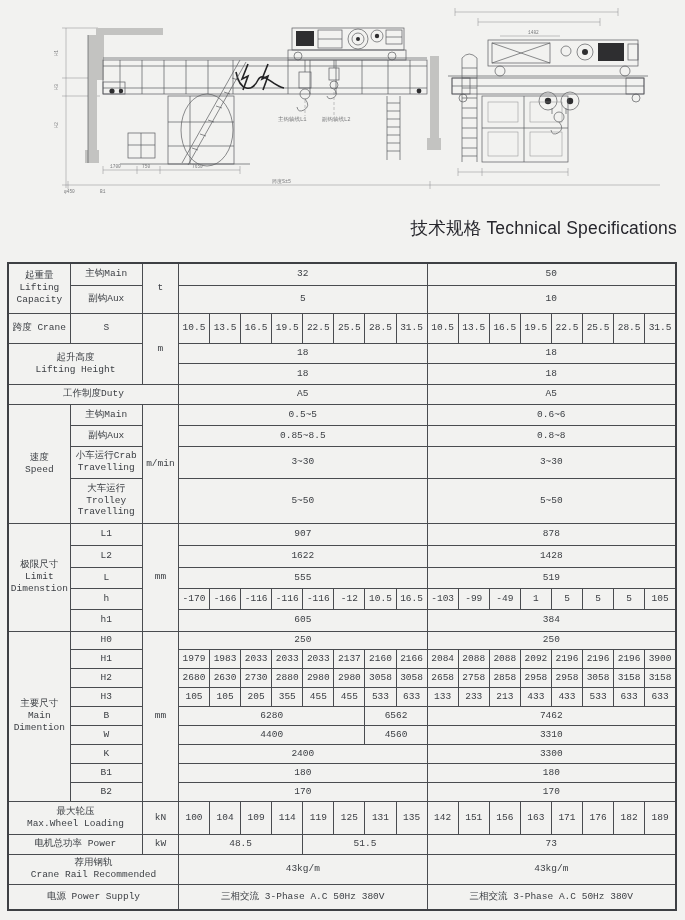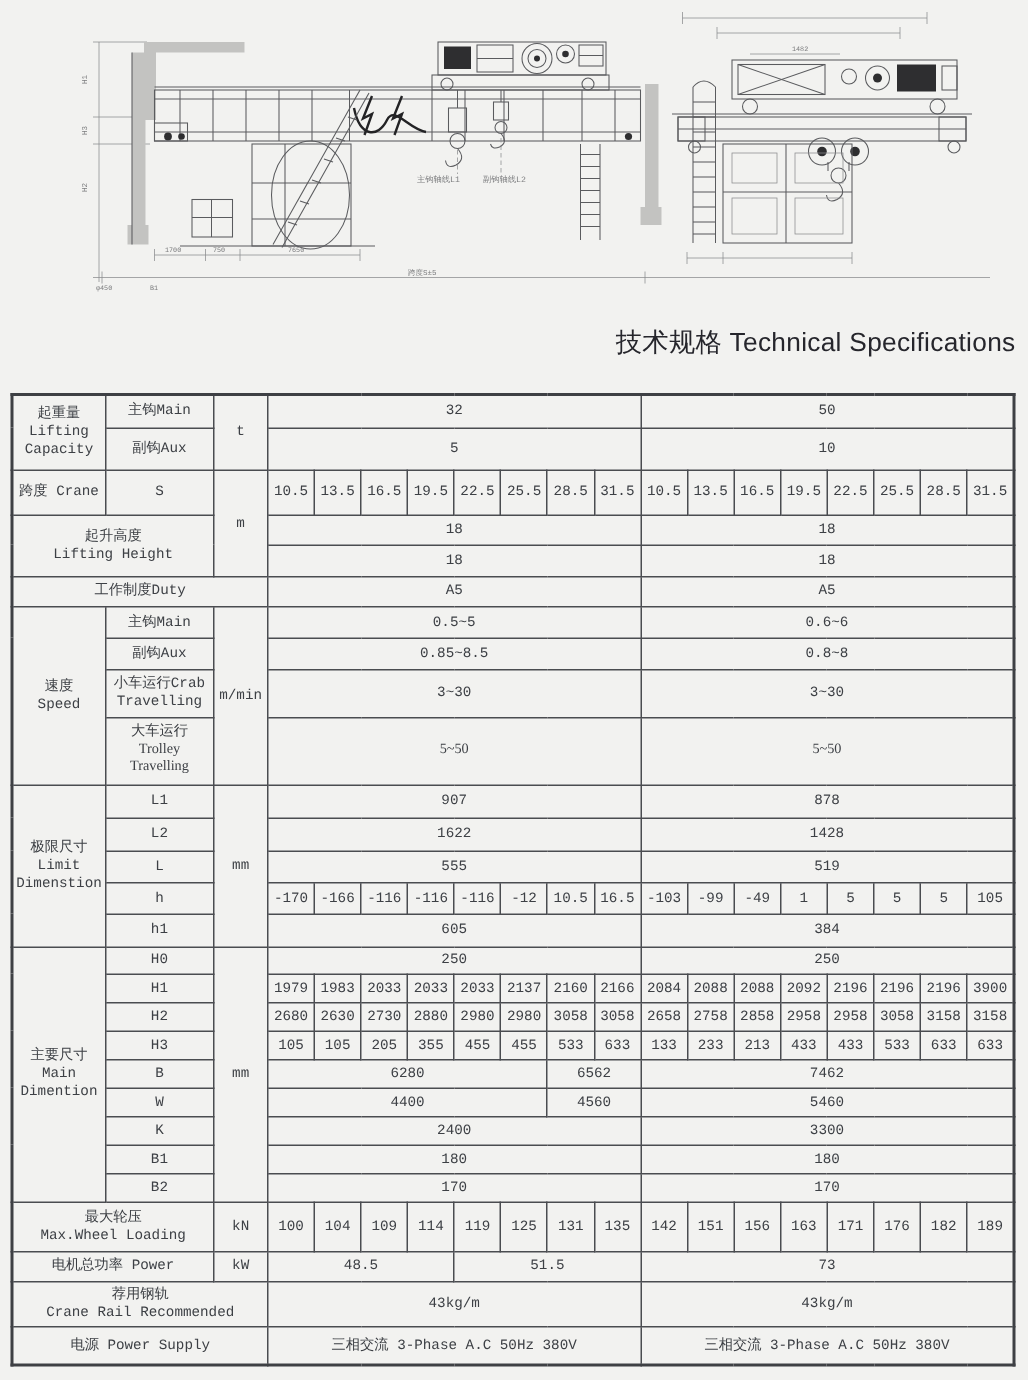--- a/index.html
+++ b/index.html
@@ -346,21 +346,21 @@
         <td>副钩Aux</td>
         <td colspan="8">0.85~8.5</td>
         <td colspan="8">0.8~8</td>
       </tr>
       <tr style="height: 32px;">
         <td>小车运行Crab
 Travelling</td>
         <td colspan="8">3~30</td>
         <td colspan="8">3~30</td>
       </tr>
-      <tr style="height: 45px; font-family: Liberation Serif, serif;">
+      <tr style="height: 45px;">
         <td>大车运行
 Trolley
 Travelling</td>
         <td colspan="8">5~50</td>
         <td colspan="8">5~50</td>
       </tr>
       <tr style="height: 22px;">
         <td rowspan="5">极限尺寸
 Limit
 Dimenstion</td>
@@ -472,21 +472,21 @@
       <tr style="height: 19px;">
         <td>B</td>
         <td colspan="6">6280</td>
         <td colspan="2">6562</td>
         <td colspan="8">7462</td>
       </tr>
       <tr style="height: 19px;">
         <td>W</td>
         <td colspan="6">4400</td>
         <td colspan="2">4560</td>
-        <td colspan="8">5460</td>
+        <td colspan="8">3310</td>
       </tr>
       <tr style="height: 19px;">
         <td>K</td>
         <td colspan="8">2400</td>
         <td colspan="8">3300</td>
       </tr>
       <tr style="height: 19px;">
         <td>B1</td>
         <td colspan="8">180</td>
         <td colspan="8">180</td>

